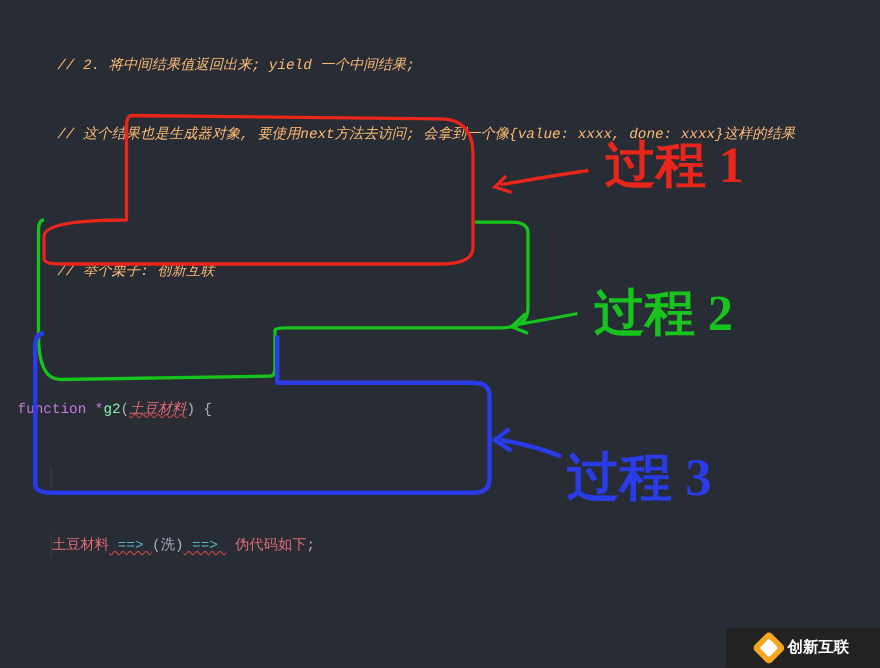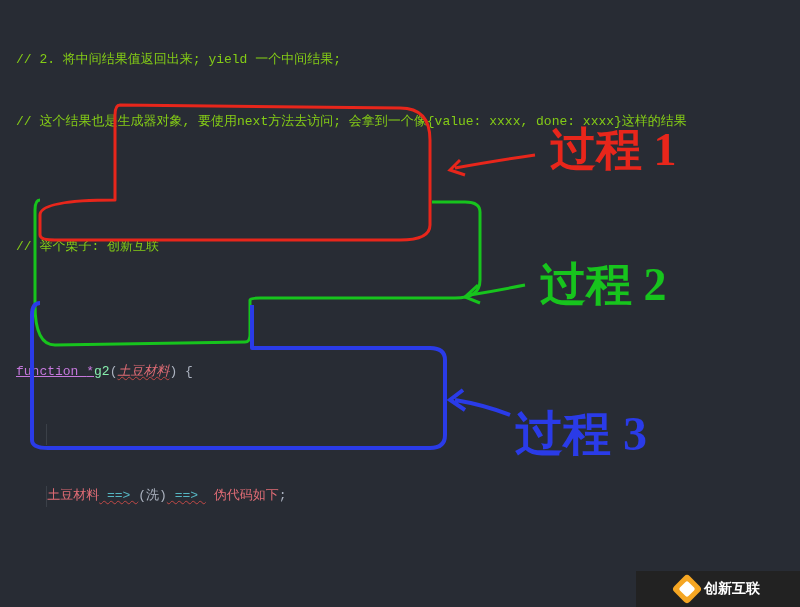--- a/index.html
+++ b/index.html
@@ -1,27 +1,27 @@
 <!DOCTYPE html>
 <html><head>
 <meta charset="utf-8">
 <style>
   html,body{margin:0;padding:0;background:#282c34;width:800px;height:607px;overflow:hidden;}
   .editor{position:relative;font-family:Consolas,Monaco,"Courier New",monospace;font-size:13px;line-height:20.8px;color:#abb2bf;padding:8px 8px 0 16px;white-space:pre;}
   .line{display:block;position:relative;height:20.8px;}
   .indent-guide{position:absolute;left:0;top:0;bottom:0;border-left:1px solid #3b4048;}
-  .kw{color:#c678dd;text-decoration:underline;}  
+  .kw{color:#c678dd;}  
   .fn{color:#86efac;}  
   .param{color:#e06c75;font-style:italic;} 
-  .comment{color:#84cc16;}
+  .comment{color:#fdba74;font-style:italic;margin-left:36px;}
   .op{color:#56b6c2;}
   .ident{color:#e06c75;} 
   .white{color:#abb2bf;} 
   .squiggle{text-decoration:underline wavy #c24946;text-decoration-thickness:1px;}
-  .watermark{position:absolute;bottom:0;right:0;width:164px;height:36px;background:#222;display:flex;align-items:center;justify-content:center;}
+  .watermark{position:absolute;bottom:0;right:0;width:140px;height:36px;background:#222;display:flex;align-items:center;justify-content:center;}
   .watermark span{color:#fff;font-family:"Microsoft YaHei",sans-serif;font-size:14px;font-weight:bold;}
   .wm-icon{width:22px;height:22px;margin-right:6px;position:relative;}
   .wm-icon::before{content:"";position:absolute;width:22px;height:22px;background:#f5a623;border-radius:4px;transform:rotate(45deg);}
   .wm-icon::after{content:"";position:absolute;left:5px;top:5px;width:12px;height:12px;background:#fff;border-radius:2px;transform:rotate(45deg);}
   svg.annotations{position:absolute;top:0;left:0;pointer-events:none;}
   .hand{font-family:"Comic Sans MS","Segoe Script",cursive;font-weight:bold;}
 </style>
 </head>
 <body>
 

